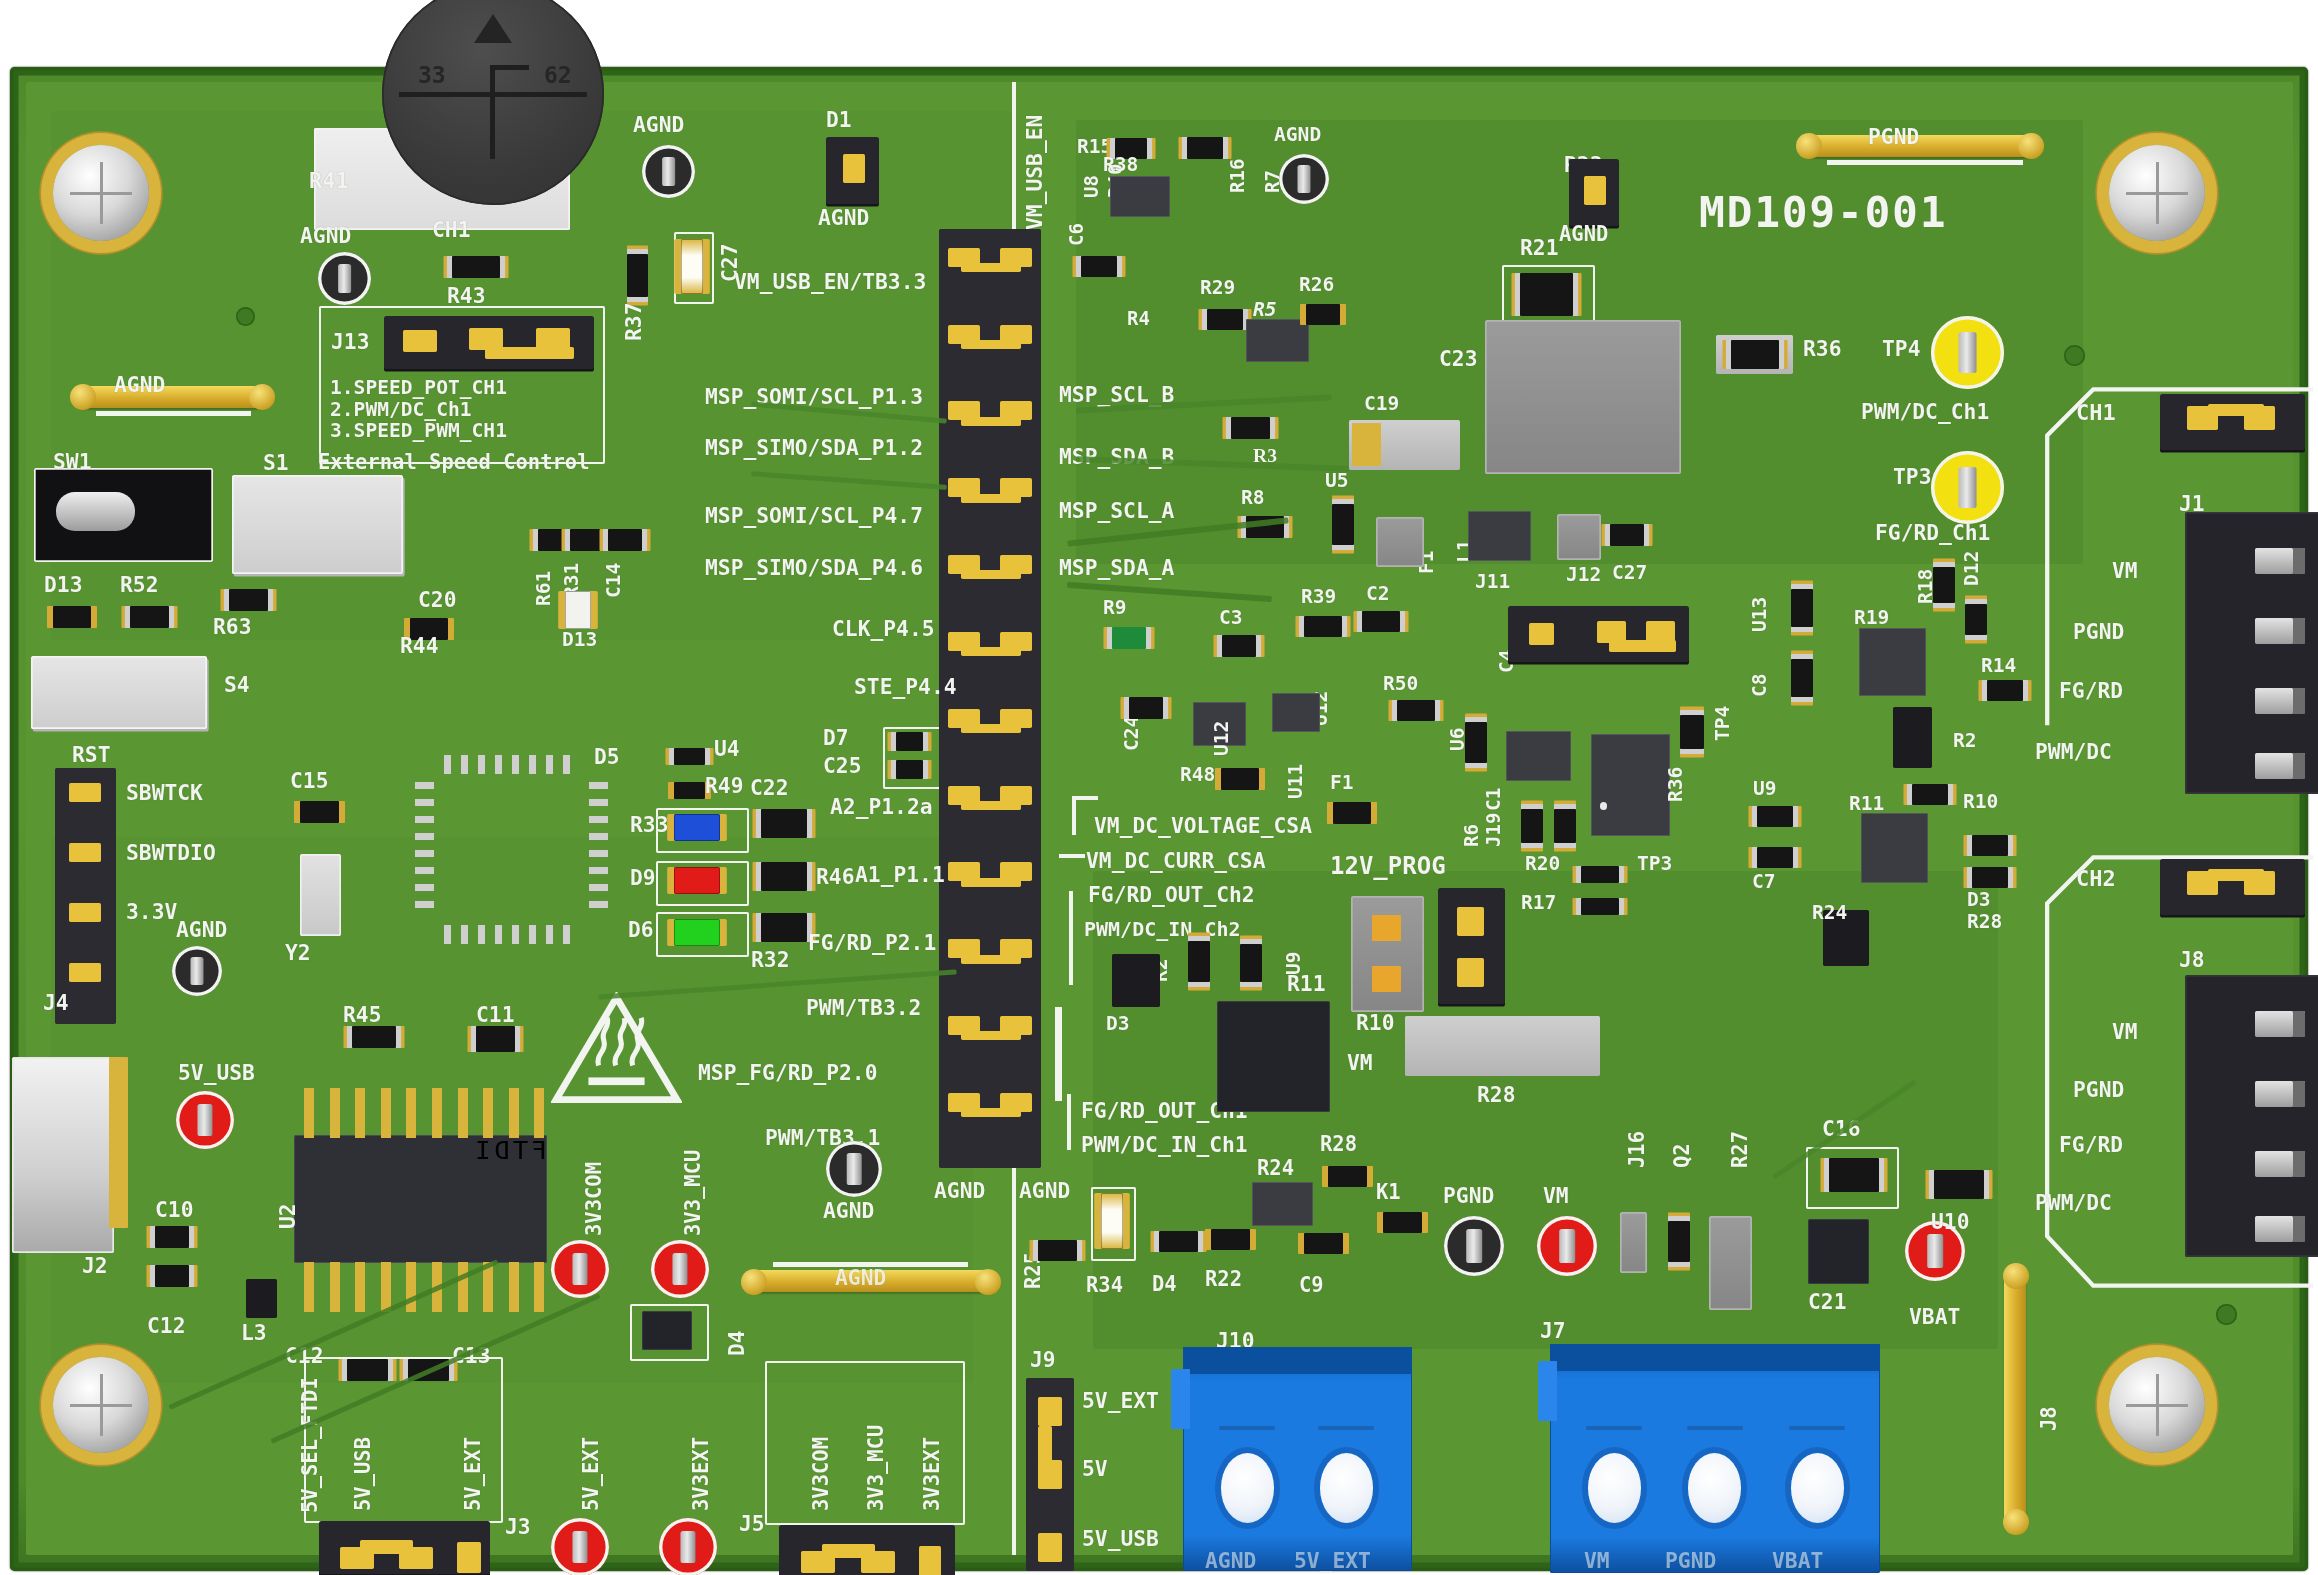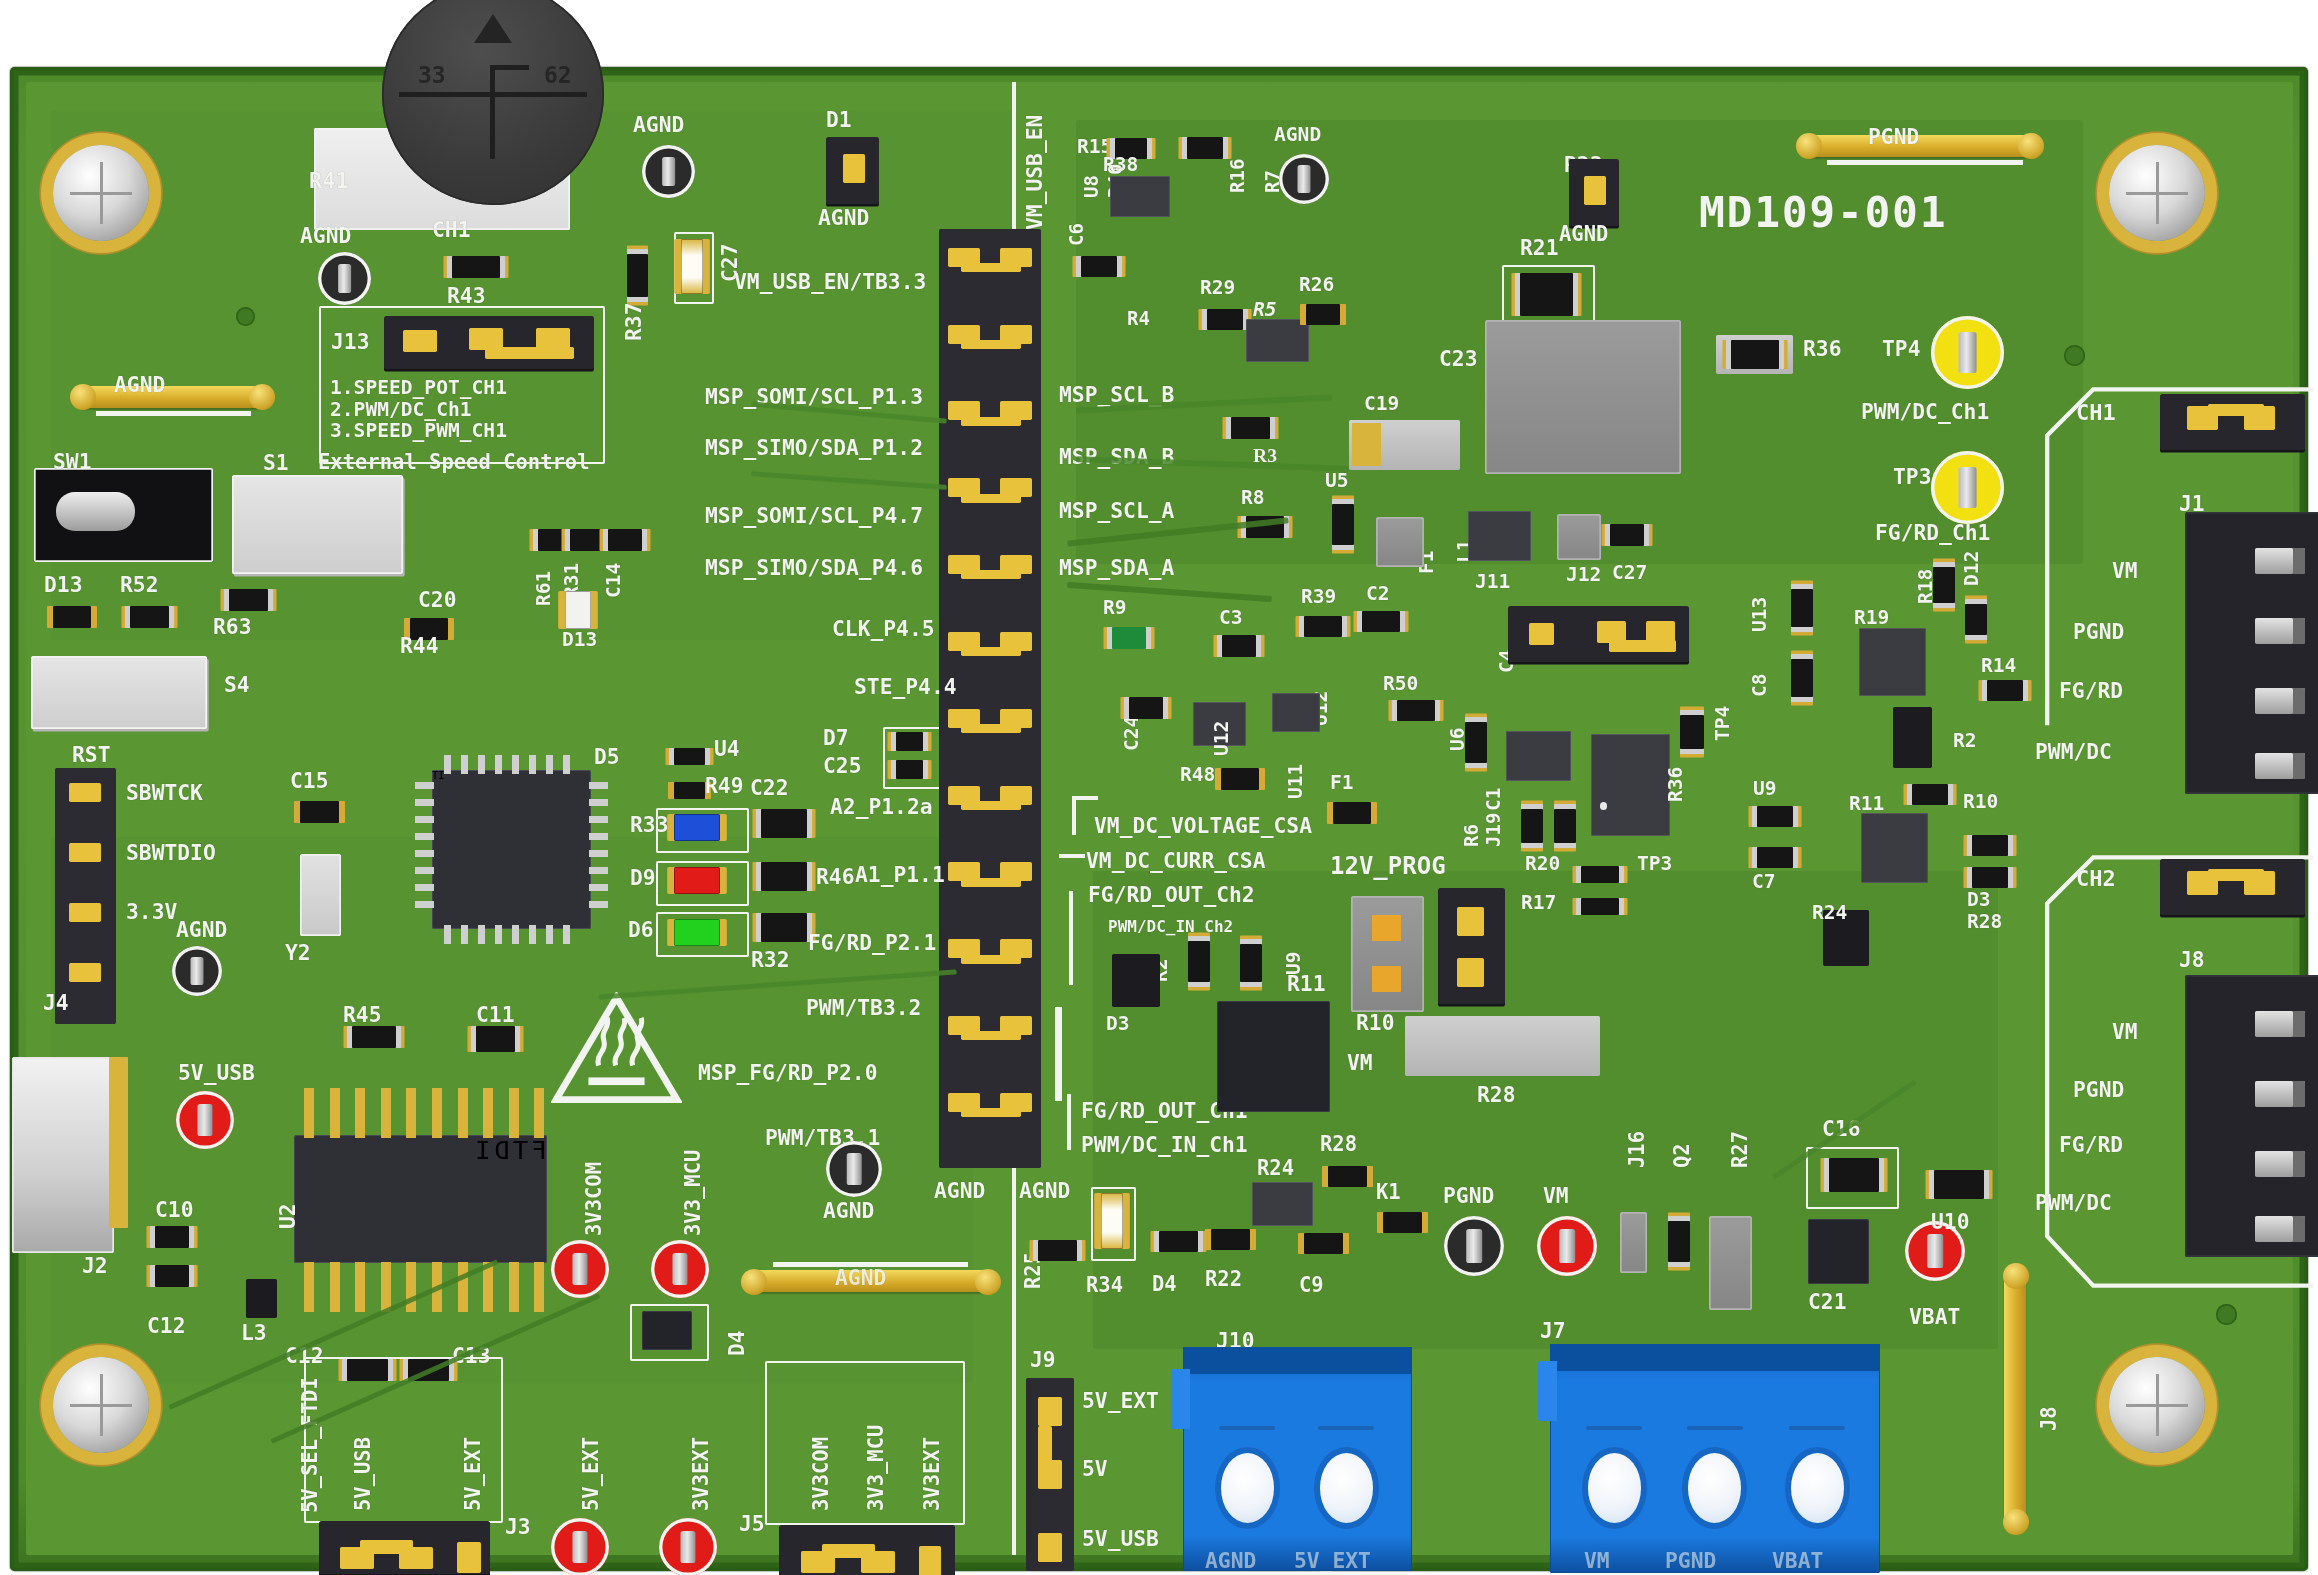--- a/index.html
+++ b/index.html
@@ -289,23 +289,20 @@
   <div class="silk" style="left:176px;top:919px;font-size:21.3px;">AGND</div>
   <div class="tp black" style="left:172px;top:946px;width:50px;height:50px;">
       <div class="slot"></div>
     </div>
 
   <div class="capy" style="left:300px;top:801px;width:39px;height:22px;"></div>
   <div class="silk" style="left:290px;top:770px;font-size:21.3px;">C15</div>
   <div class="xtal" style="left:300px;top:854px;width:41px;height:82px;"></div>
   <div class="silk" style="left:285px;top:942px;font-size:21.3px;">Y2</div>
 
-  <div class="qfp" style="left:432px;top:770px;width:159px;height:159px;">
-    <div class="mark" style="font-size:10.2px;">TI</div>
-  </div>
   <div class="silk" style="left:594px;top:746px;font-size:21.3px;">D5</div>
 
   <div>
     <div class="icpin g" style="left:415px;top:782px;width:19px;height:6.8px;"></div>
     <div class="icpin g" style="left:415px;top:799px;width:19px;height:6.8px;"></div>
     <div class="icpin g" style="left:415px;top:816px;width:19px;height:6.8px;"></div>
     <div class="icpin g" style="left:415px;top:833px;width:19px;height:6.8px;"></div>
     <div class="icpin g" style="left:415px;top:850px;width:19px;height:6.8px;"></div>
     <div class="icpin g" style="left:415px;top:867px;width:19px;height:6.8px;"></div>
     <div class="icpin g" style="left:415px;top:884px;width:19px;height:6.8px;"></div>
@@ -463,21 +460,21 @@
   <div class="silk" style="left:698px;top:1062px;font-size:21.3px;">MSP_FG/RD_P2.0</div>
   <div class="silk" style="left:765px;top:1127px;font-size:21.3px;">PWM/TB3.1</div>
 
   <div class="silk" style="left:1059px;top:384px;font-size:21.3px;">MSP_SCL_B</div>
   <div class="silk" style="left:1059px;top:446px;font-size:21.3px;">MSP_SDA_B</div>
   <div class="silk" style="left:1059px;top:500px;font-size:21.3px;">MSP_SCL_A</div>
   <div class="silk" style="left:1059px;top:557px;font-size:21.3px;">MSP_SDA_A</div>
   <div class="silk" style="left:1094px;top:815px;font-size:21.3px;">VM_DC_VOLTAGE_CSA</div>
   <div class="silk" style="left:1086px;top:850px;font-size:21.3px;">VM_DC_CURR_CSA</div>
   <div class="silk" style="left:1088px;top:884px;font-size:21.3px;">FG/RD_OUT_Ch2</div>
-  <div class="silk" style="left:1084px;top:919px;font-size:16px;margin-left:24px;">PWM/DC_IN_Ch2</div>
+  <div class="silk" style="left:1084px;top:919px;font-size:20px;">PWM/DC_IN_Ch2</div>
   <div class="silk" style="left:1081px;top:1100px;font-size:21.3px;">FG/RD_OUT_Ch1</div>
   <div class="silk" style="left:1081px;top:1134px;font-size:21.3px;">PWM/DC_IN_Ch1</div>
 
   <div class="wline" style="left:1072px;top:796px;width:4.3px;height:39px;"></div>
   <div class="wline" style="left:1072px;top:796px;width:25.6px;height:4.3px;"></div>
   <div class="wline" style="left:1059px;top:854px;width:25.6px;height:4.3px;"></div>
   <div class="wline" style="left:1069px;top:891px;width:4.3px;height:56px;"></div>
   <div class="wline" style="left:1069px;top:946px;width:4.3px;height:39px;"></div>
   <div class="wline" style="left:1067px;top:1094px;width:4.3px;height:56px;"></div>
 

